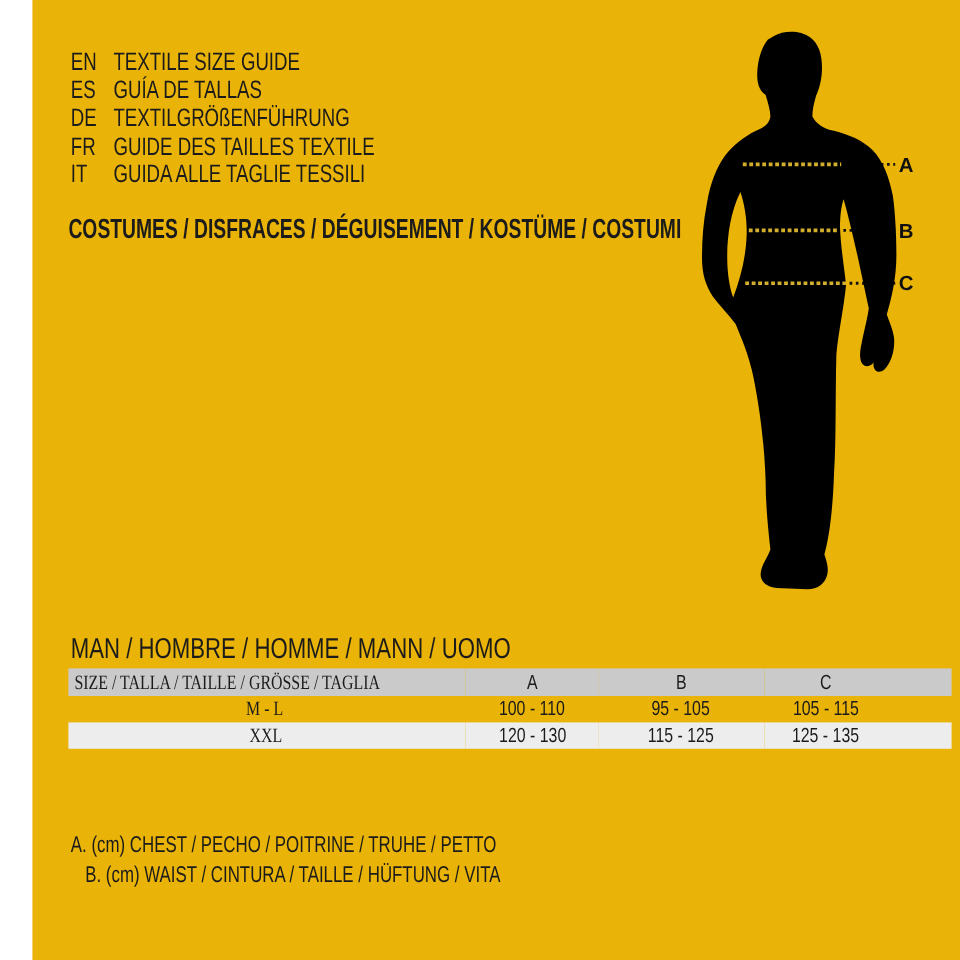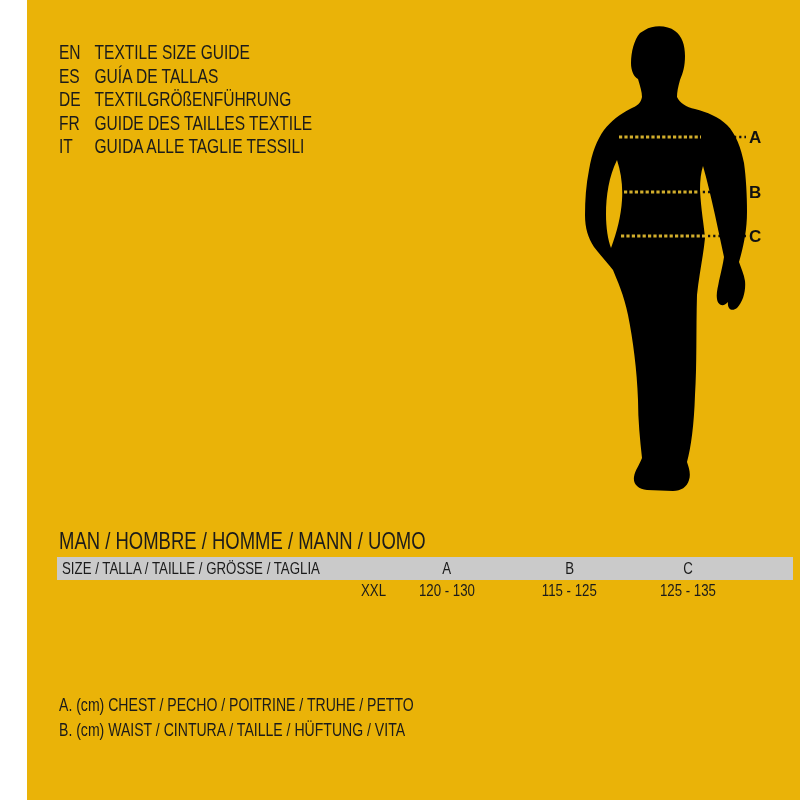--- a/index.html
+++ b/index.html
@@ -25,46 +25,47 @@
   .fig-label.b{left:722px;top:183px;}
   .fig-label.c{left:722px;top:227px;}
 
   
   .section-title{position:absolute;left:32px;top:527px;font-size:24px;}
 
   
   .size-table{position:absolute;left:30px;top:557px;width:736px;border-collapse:collapse;font-size:17px;color:#1b1b1b;}
   .size-table th,.size-table td{padding:0;font-weight:normal;height:22px;vertical-align:middle;}
   .size-table thead th{background:#cacaca;height:23px;}
-  .size-table .col-size{width:296px;text-align:right;}
+  .size-table .col-size{width:296px;text-align:center;font-family:Liberation Serif, serif;}
   .size-table .col-a{width:120px;text-align:center;}
   .size-table .col-b{width:156px;text-align:center;}
   .size-table .col-c{width:164px;text-align:center;padding-right:54px;box-sizing:border-box;}
   .size-table td.col-size,.size-table th.col-size{padding-left:5px;}
   .size-table tbody tr:nth-child(even){background:#ededed;}
   .cellx{display:inline-block;transform:scaleX(0.78);white-space:nowrap;}
   .col-size .cellx{transform-origin:left top;}
 
   
   .legend-block{position:absolute;left:32px;top:692px;font-size:19px;line-height:25.2px;}
-  .legend-line{white-space:nowrap;}
+  .legend-line{white-space:nowrap;text-align:right;}
 </style>
 </head>
 <body>
 
 <div class="page">
 
   <div class="lang-block">
     <div class="lang-row"><span class="cond"><span class="lang-code">EN</span><span>TEXTILE SIZE GUIDE</span></span></div>
     <div class="lang-row"><span class="cond"><span class="lang-code">ES</span><span>GUÍA DE TALLAS</span></span></div>
     <div class="lang-row"><span class="cond"><span class="lang-code">DE</span><span>TEXTILGRÖßENFÜHRUNG</span></span></div>
     <div class="lang-row"><span class="cond"><span class="lang-code">FR</span><span>GUIDE DES TAILLES TEXTILE</span></span></div>
     <div class="lang-row"><span class="cond"><span class="lang-code">IT</span><span>GUIDA ALLE TAGLIE TESSILI</span></span></div>
   </div>
 
+  <div class="category-title"><span class="cond" style="transform:scaleX(0.70);">COSTUMES / DISFRACES / DÉGUISEMENT / KOSTÜME / COSTUMI</span></div>
 
   <svg class="figure-svg" width="260" height="530" viewBox="540 0 260 530" xmlns="http://www.w3.org/2000/svg">
 
     <g stroke="#111111" stroke-width="2.4" stroke-dasharray="2.2 3">
       <line x1="655" y1="137" x2="719" y2="137"></line>
       <line x1="655" y1="192" x2="719" y2="192"></line>
       <line x1="655" y1="236" x2="719" y2="236"></line>
     </g>
 
     <path fill="#000000" fill-rule="evenodd" d="
@@ -132,20 +133,26 @@
     <thead>
       <tr>
         <th class="col-size"><span class="cellx">SIZE / TALLA / TAILLE / GRÖSSE / TAGLIA</span></th>
         <th class="col-a"><span class="cellx">A</span></th>
         <th class="col-b"><span class="cellx">B</span></th>
         <th class="col-c"><span class="cellx">C</span></th>
       </tr>
     </thead>
     <tbody>
       <tr>
+        <td class="col-size"><span class="cellx">M - L</span></td>
+        <td class="col-a"><span class="cellx">100 - 110</span></td>
+        <td class="col-b"><span class="cellx">95 - 105</span></td>
+        <td class="col-c"><span class="cellx">105 - 115</span></td>
+      </tr>
+      <tr>
         <td class="col-size"><span class="cellx">XXL</span></td>
         <td class="col-a"><span class="cellx">120 - 130</span></td>
         <td class="col-b"><span class="cellx">115 - 125</span></td>
         <td class="col-c"><span class="cellx">125 - 135</span></td>
       </tr>
     </tbody>
   </table>
 
   <div class="legend-block">
     <div class="legend-line"><span class="cond">A. (cm) CHEST / PECHO / POITRINE / TRUHE / PETTO</span></div>

